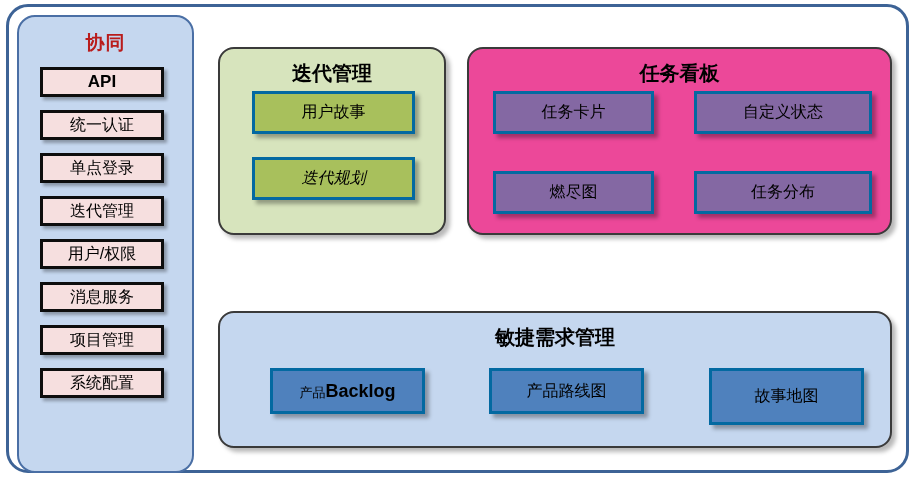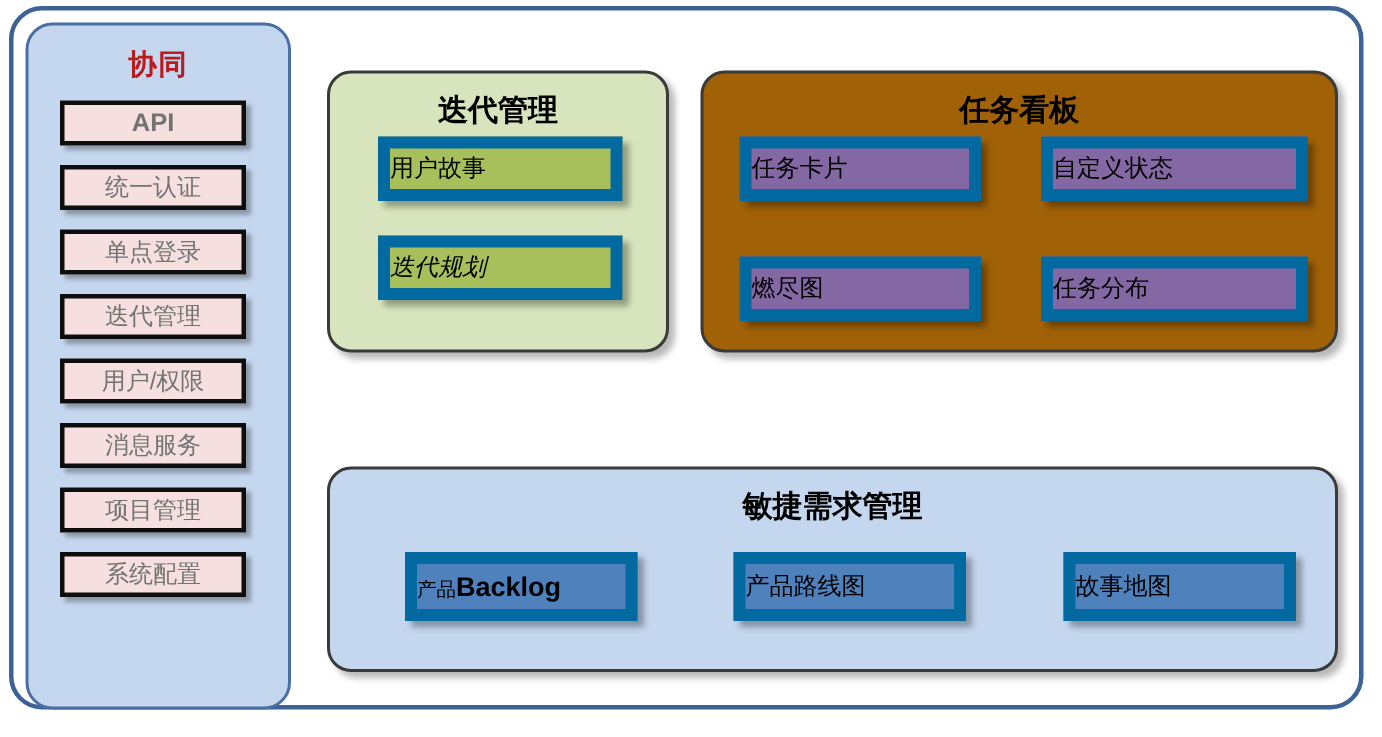--- a/index.html
+++ b/index.html
@@ -65,21 +65,21 @@
     width: 124px;
     height: 30px;
     margin-bottom: 13px;
     background: #f6dfdf;
     border: 3px solid #0d0d0d;
     box-sizing: border-box;
     display: flex;
     align-items: center;
     justify-content: center;
     font-size: 16px;
-    color: #737373;
+    color: #000000;
     box-shadow: 3px 3px 3px rgba(0,0,0,0.30);
   }
   .sidebar-item.latin {
     font-weight: bold;
     font-size: 17px;
   }
 
   
   .panel {
     position: absolute;
@@ -106,39 +106,40 @@
     width: 228px;
     height: 188px;
     background: #d7e4bd;
   }
   
   .panel-taskboard {
     left: 467px;
     top: 47px;
     width: 425px;
     height: 188px;
-    background: #a16207;
+    background: #ec4899;
   }
   
   .panel-agile {
     left: 218px;
     top: 299px;
     width: 674px;
     height: 137px;
     background: #c5d7ef;
     margin-top: 12px;
   }
 
   
   .box {
     position: absolute;
     box-sizing: border-box;
-    border: 8px solid #0369a1;
+    border: 3px solid #0369a1;
     display: flex;
     align-items: center;
+    justify-content: center;
     font-size: 16px;
     color: #000000;
     box-shadow: 4px 4px 4px rgba(0,0,0,0.32);
   }
   .box-green  { background: #a8c05c; }
   .box-purple { background: #8468a3; }
   .box-blue   { background: #4f81bd; }
 
   .mixed-label {
     display: inline-flex;
@@ -218,18 +219,18 @@
 
     <div class="box box-blue" style="left:50px; top:55px; width:155px; height:46px;">
       <span class="mixed-label">
         <span class="cjk">产品</span>
           <span class="latin">Backlog</span>
       </span>
     </div>
     <div class="box box-blue" style="left:269px; top:55px; width:155px; height:46px;">
       <span>产品路线图</span>
     </div>
-    <div class="box box-blue" style="left:489px; top:55px; width:155px; height:46px;">
+    <div class="box box-blue" style="left:489px; top:55px; width:155px; height:57px;">
       <span>故事地图</span>
     </div>
   </div>
 
 </div>
 
 </body></html>

